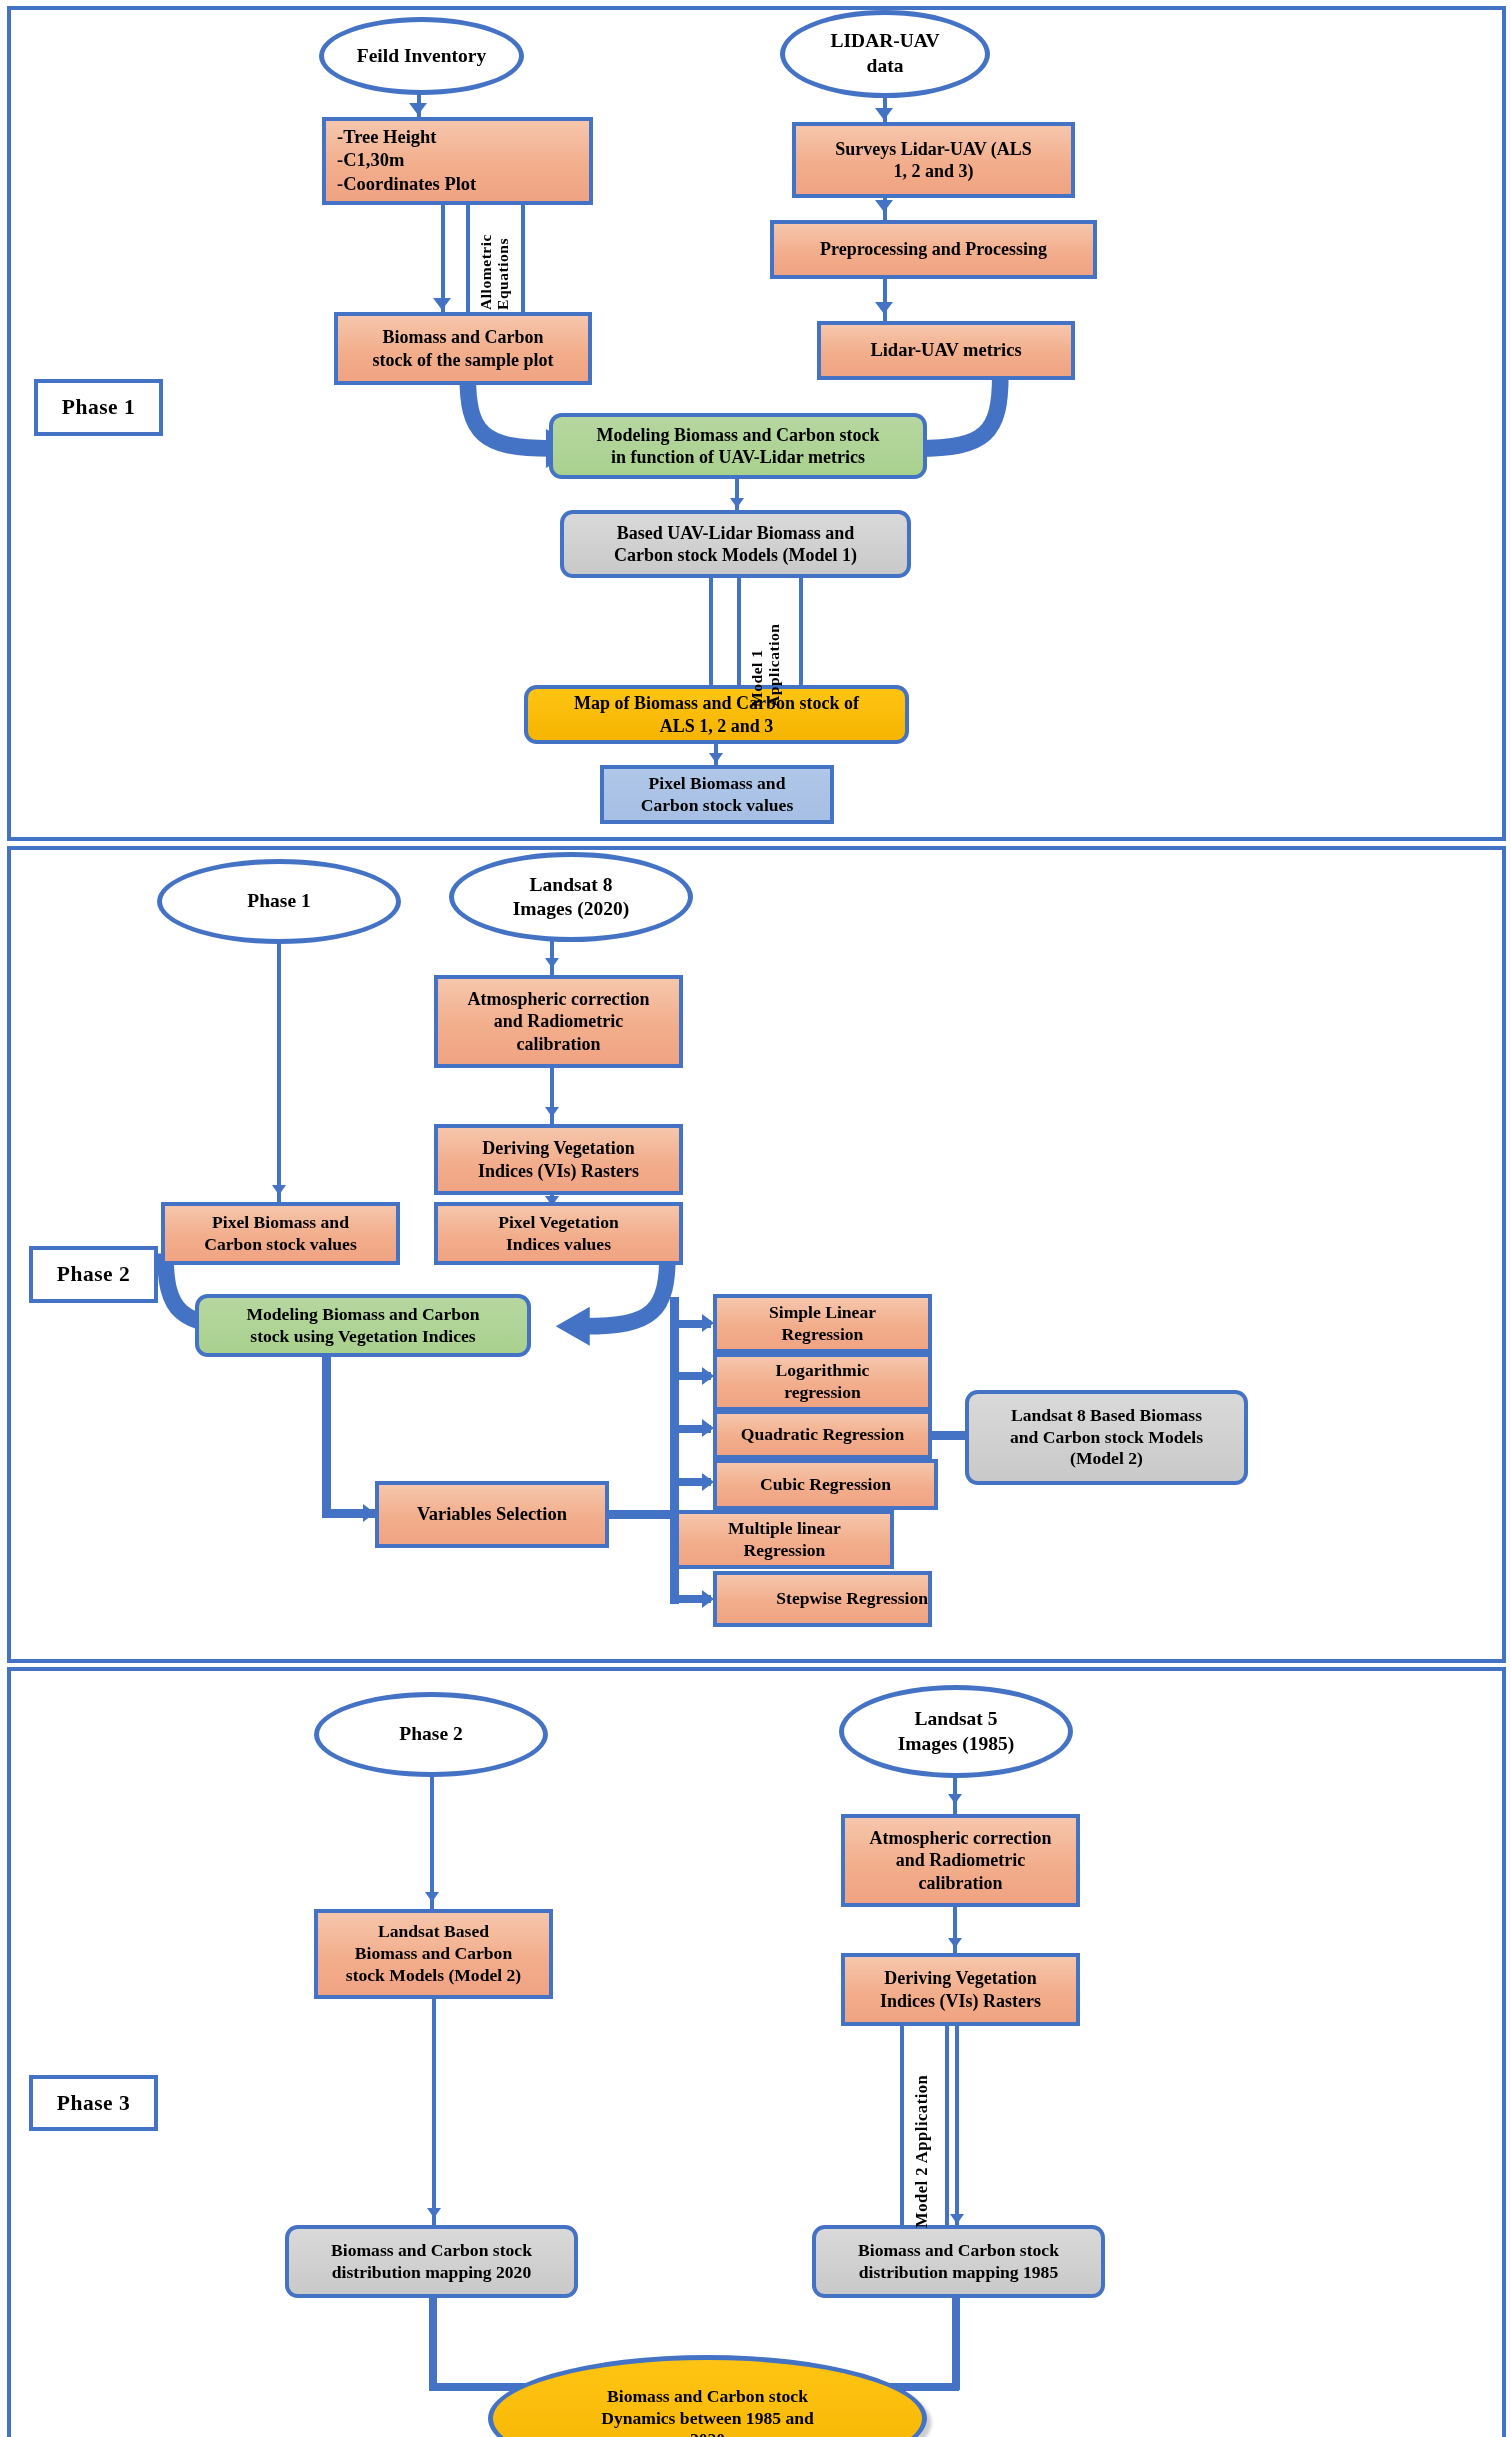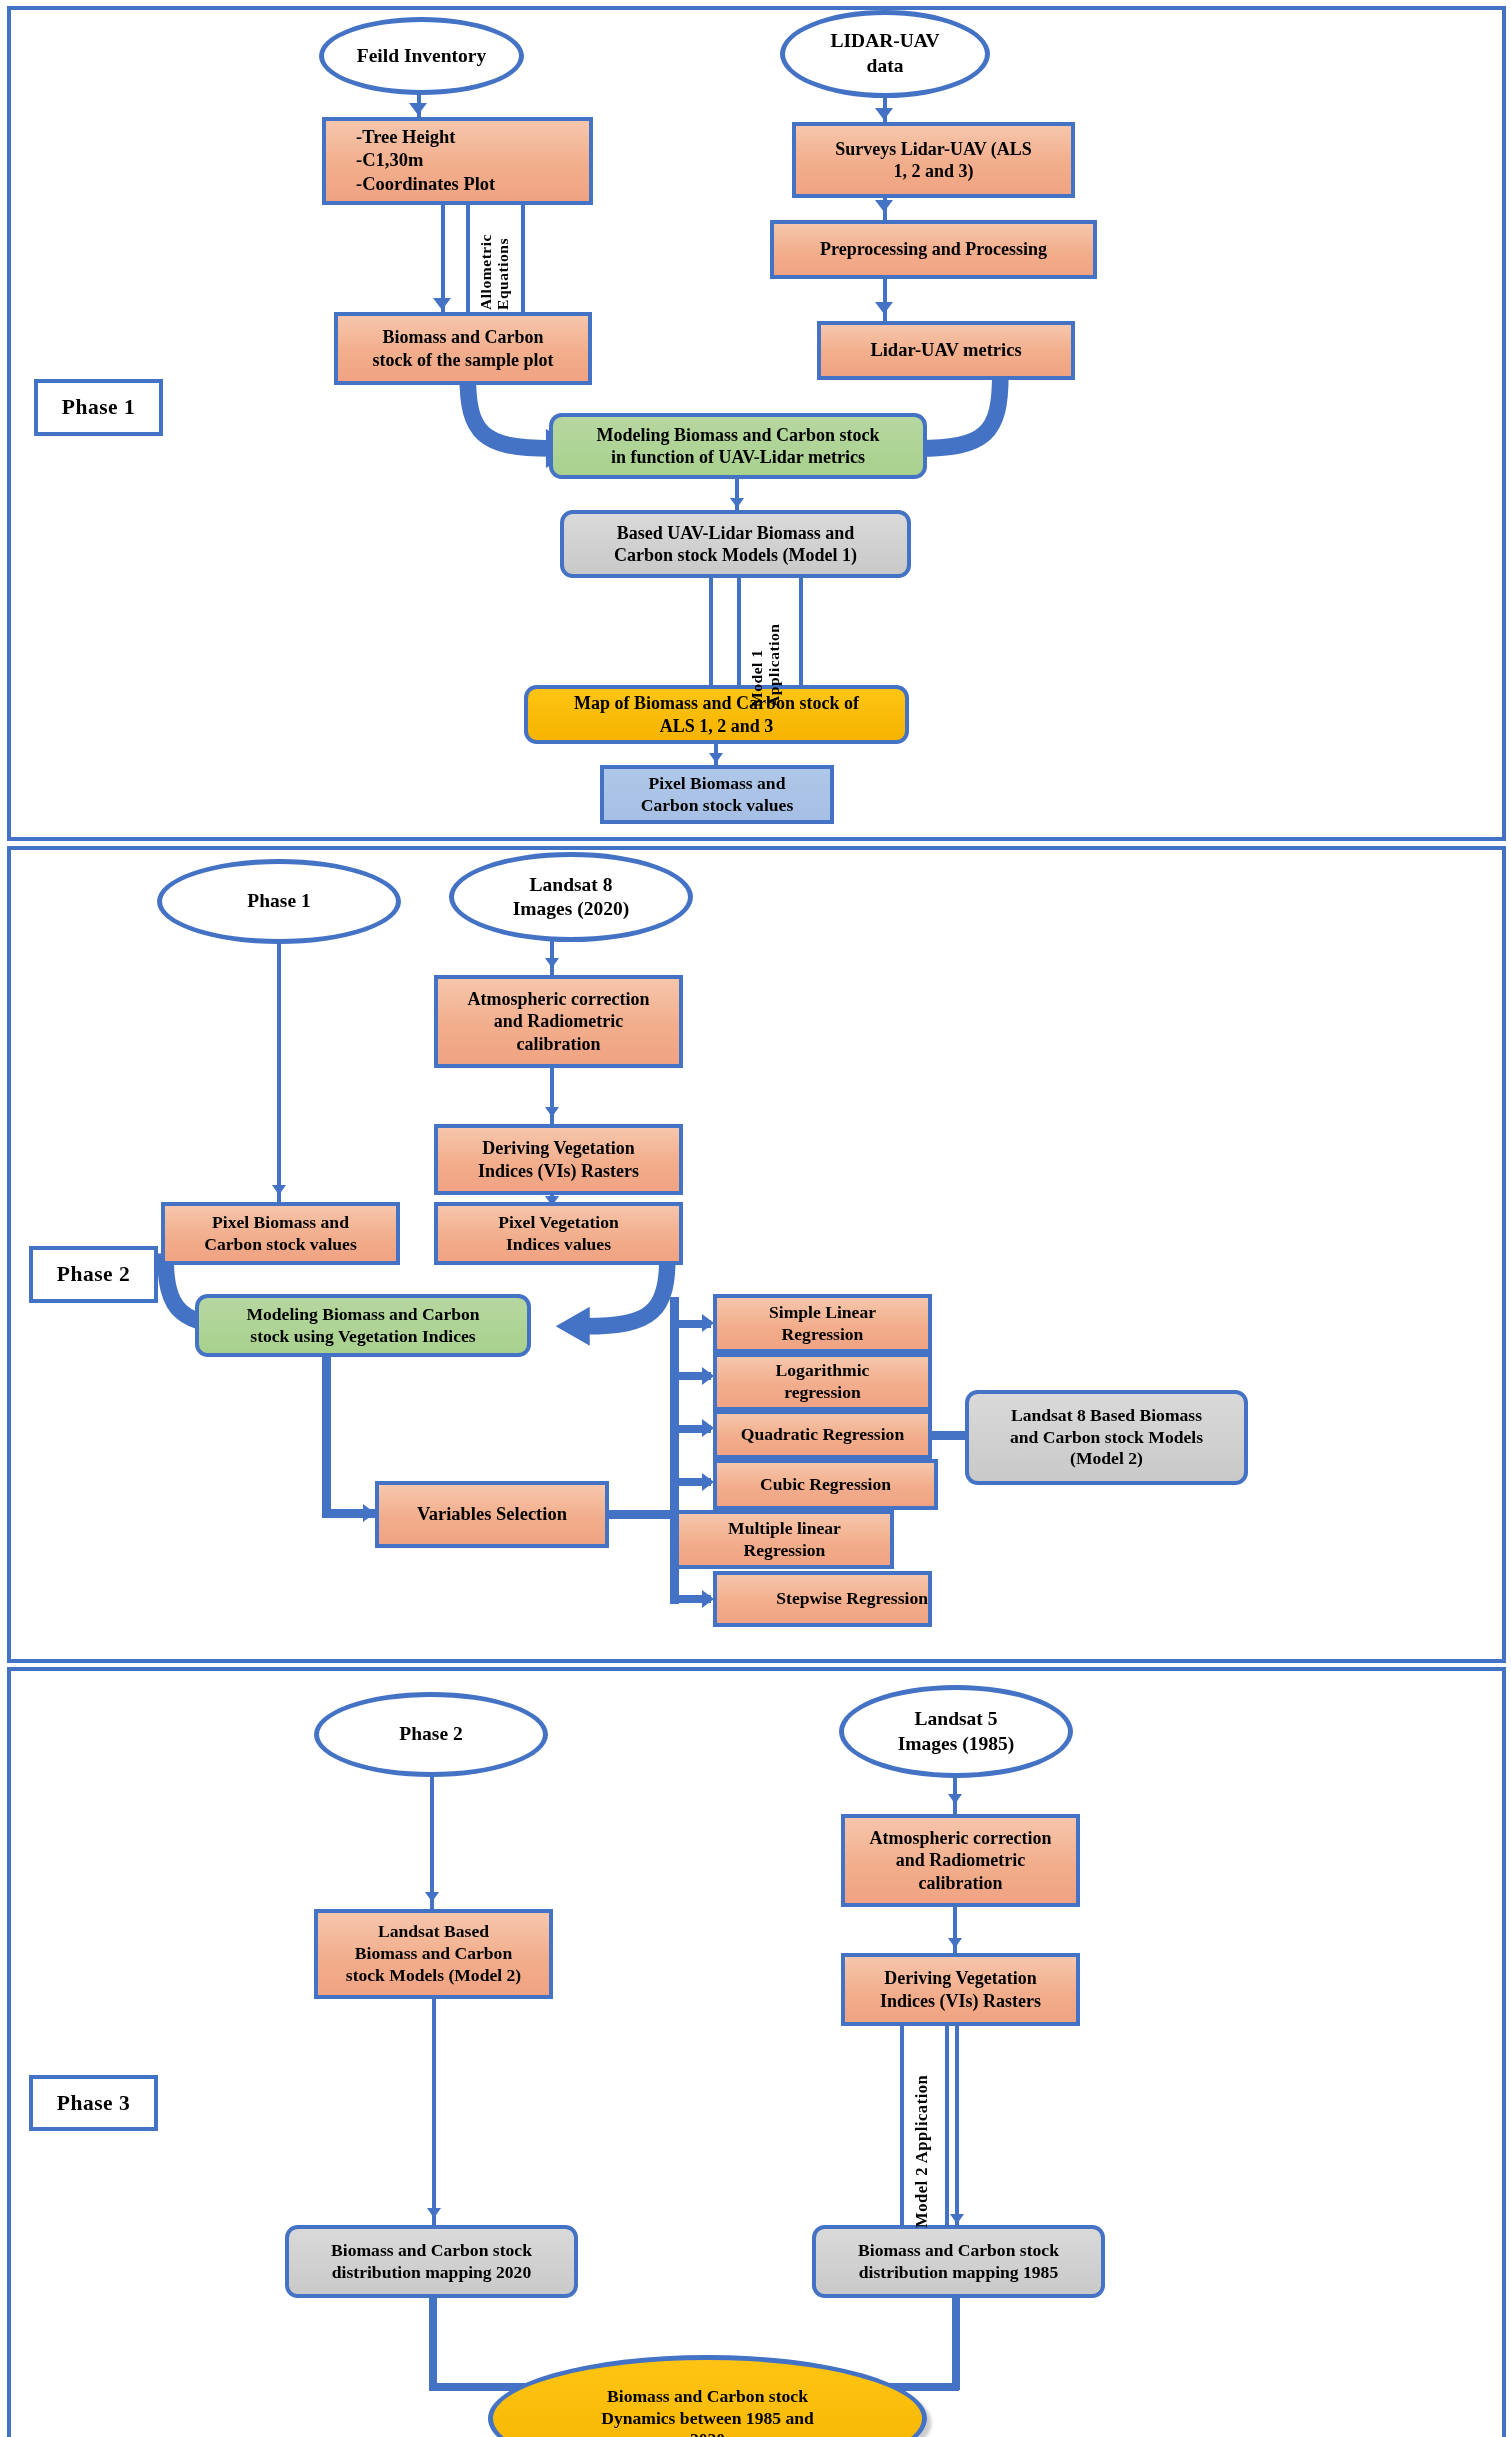--- a/index.html
+++ b/index.html
@@ -43,21 +43,21 @@
     justify-content:center;
     text-align:center;
     font-weight:bold;
     line-height:1.25;
     z-index:12;
   }
   .rect{
     border:4.4px solid #4472C4;
     background:linear-gradient(to bottom,#F6C6AC 0%,#F2AE8C 55%,#F0A383 100%);
   }
-  .rect-left{ justify-content:flex-start; padding-left:30px; text-align:left;}
+  .rect-left{ justify-content:flex-start; padding-left:11px; text-align:left;}
   .round{
     border:4.4px solid #4472C4;
     border-radius:12.7px;
   }
   .green{ background:linear-gradient(to bottom,#B6D7A0 0%,#A9D18E 100%); }
   .grey { background:linear-gradient(to bottom,#D9D9D9 0%,#C9C9C9 100%); }
   .gold { background:linear-gradient(to bottom,#FFC413 0%,#F5B400 100%); }
   .blue { background:linear-gradient(to bottom,#AFC7E8 0%,#A6BFE4 100%); border-radius:0;}
   .ellipse{
     border:5.4px solid #4472C4;

